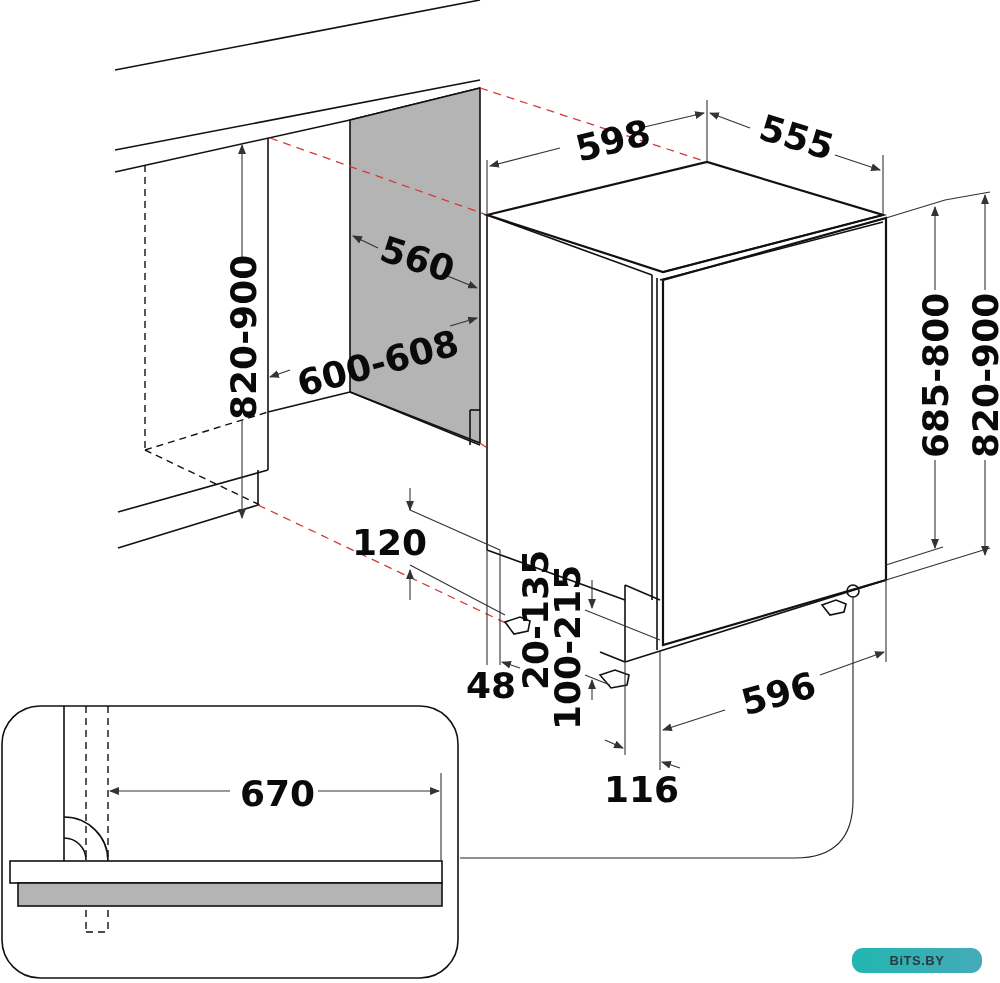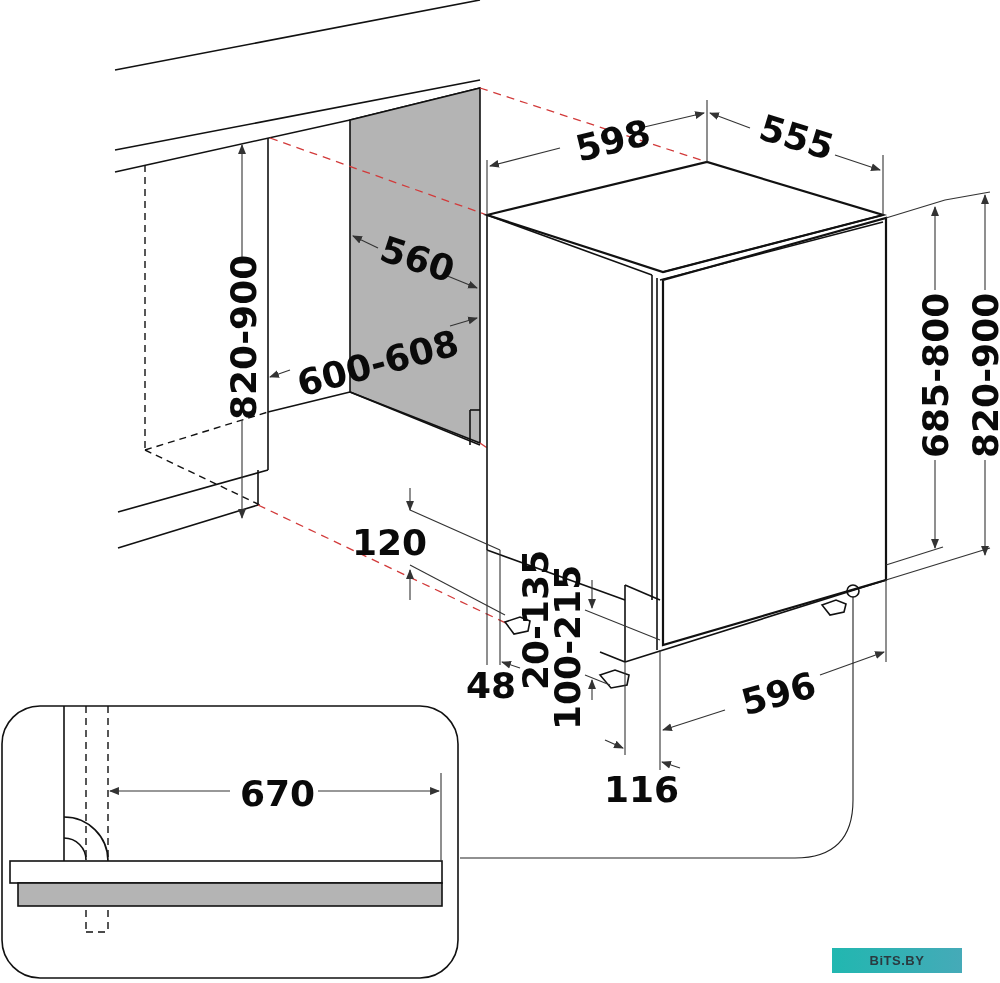--- a/index.html
+++ b/index.html
@@ -6,25 +6,25 @@
   body { width: 1000px; height: 983px; position: relative; overflow: hidden; font-family: "DejaVu Sans", sans-serif; }
   svg { position: absolute; left: 0; top: 0; }
   .ln { stroke: #111; stroke-width: 1.6; fill: none; }
   .thk { stroke: #111; stroke-width: 2.2; fill: none; }
   .thin { stroke: #222; stroke-width: 1.1; fill: none; }
   .dash { stroke: #111; stroke-width: 1.4; fill: none; stroke-dasharray: 7 5; }
   .red { stroke: #d23a3a; stroke-width: 1.3; fill: none; stroke-dasharray: 8 6; }
   .dim { stroke: #333; stroke-width: 1.1; fill: none; }
   .lbl { font-family: "DejaVu Sans", sans-serif; font-weight: bold; font-size: 36px; fill: #0a0a0a; }
   .brand {
-    position: absolute; left: 832px; top: 948px; width: 130px; height: 25px;
+    position: absolute; left: 852px; top: 948px; width: 130px; height: 25px;
     background: linear-gradient(90deg, #21b7b0, #45aab8);
     display: flex; align-items: center; justify-content: center;
     font-family: "Liberation Sans", sans-serif; font-weight: bold; font-size: 13px;
-    color: #2a3a40; letter-spacing: 0.5px;
+    color: #2a3a40; letter-spacing: 0.5px; border-radius: 11px;
   }
 </style>
 </head>
 <body>
 
 <svg width="1000" height="983" viewBox="0 0 1000 983">
 
   <g>
     <line class="ln" x1="115" y1="70" x2="480" y2="0"></line>
     <line class="ln" x1="115" y1="150" x2="480" y2="80"></line>

